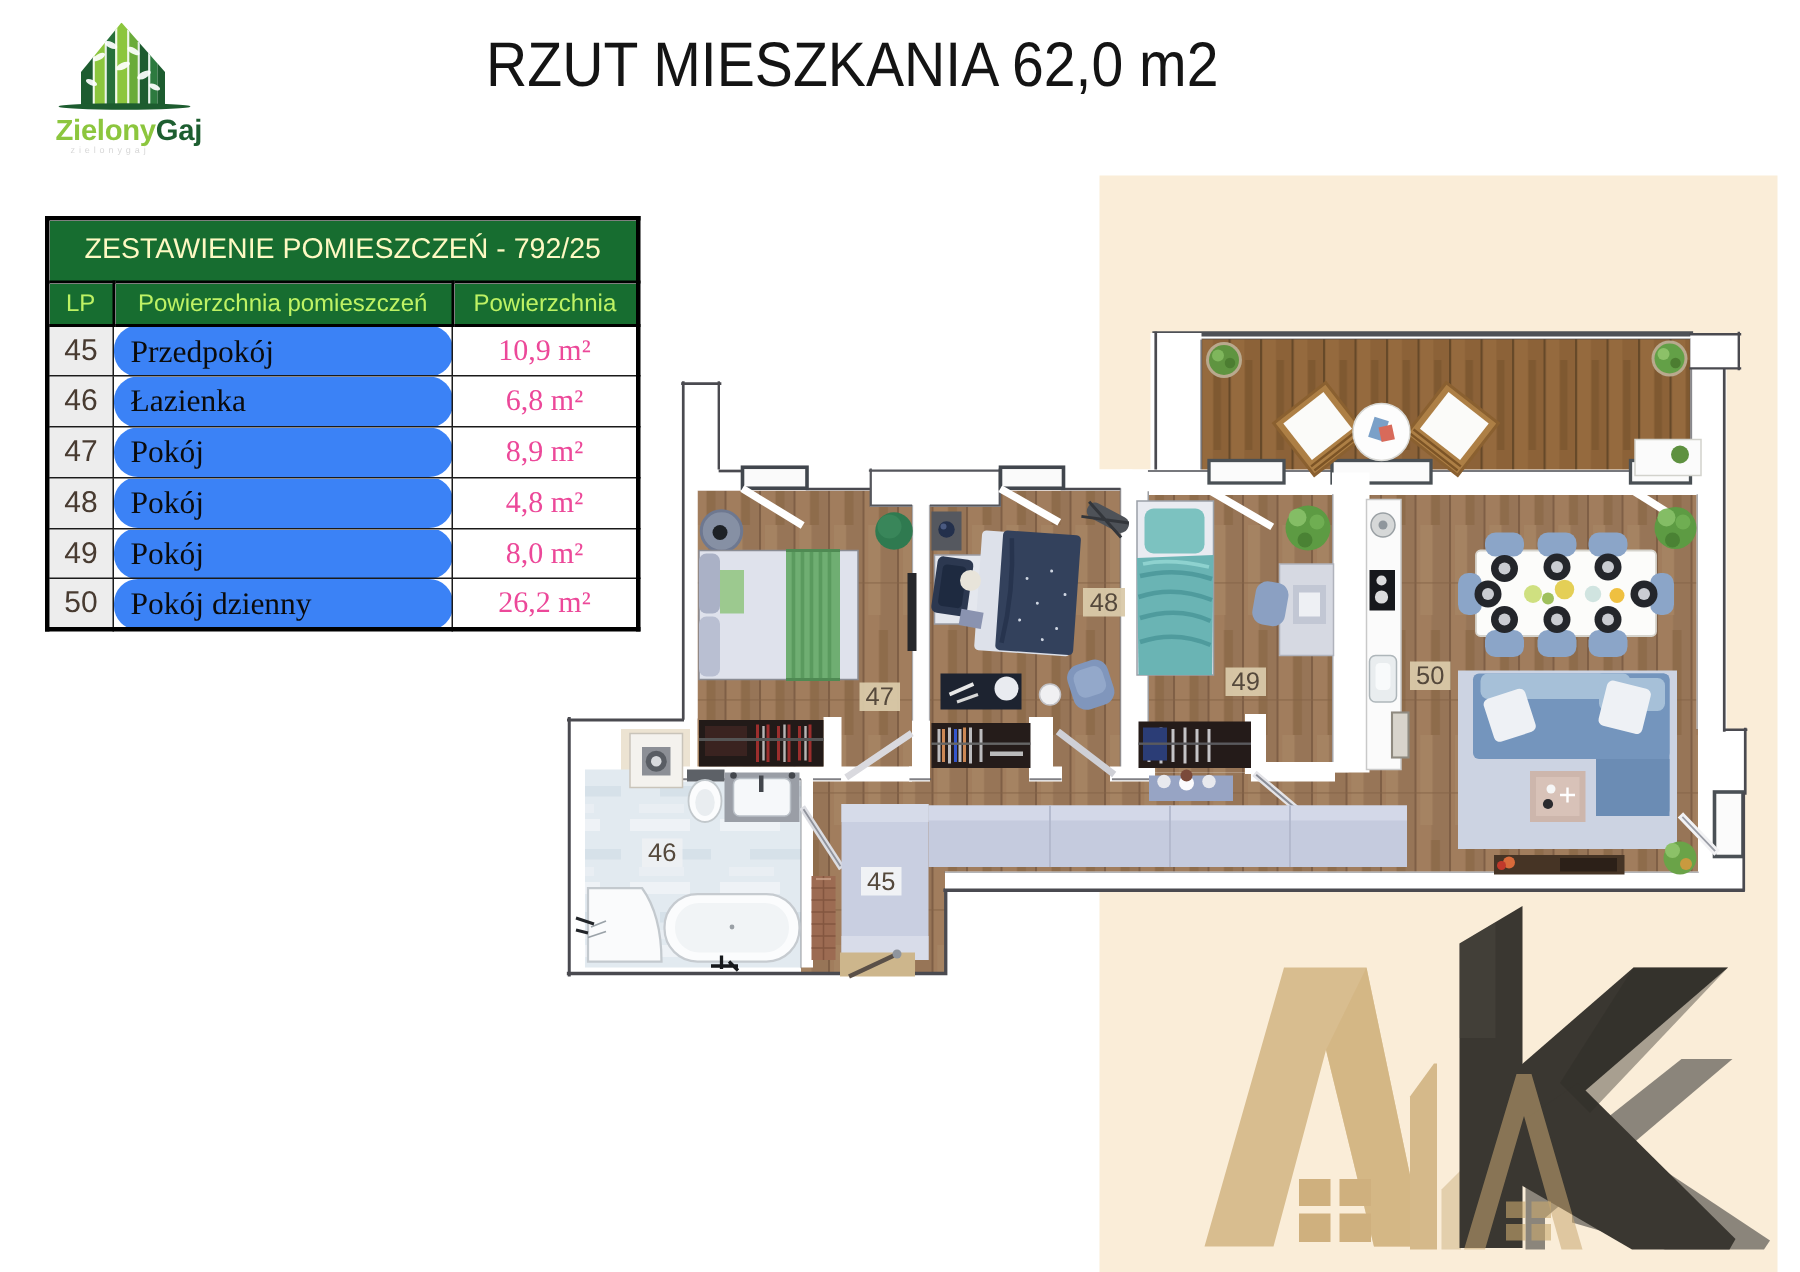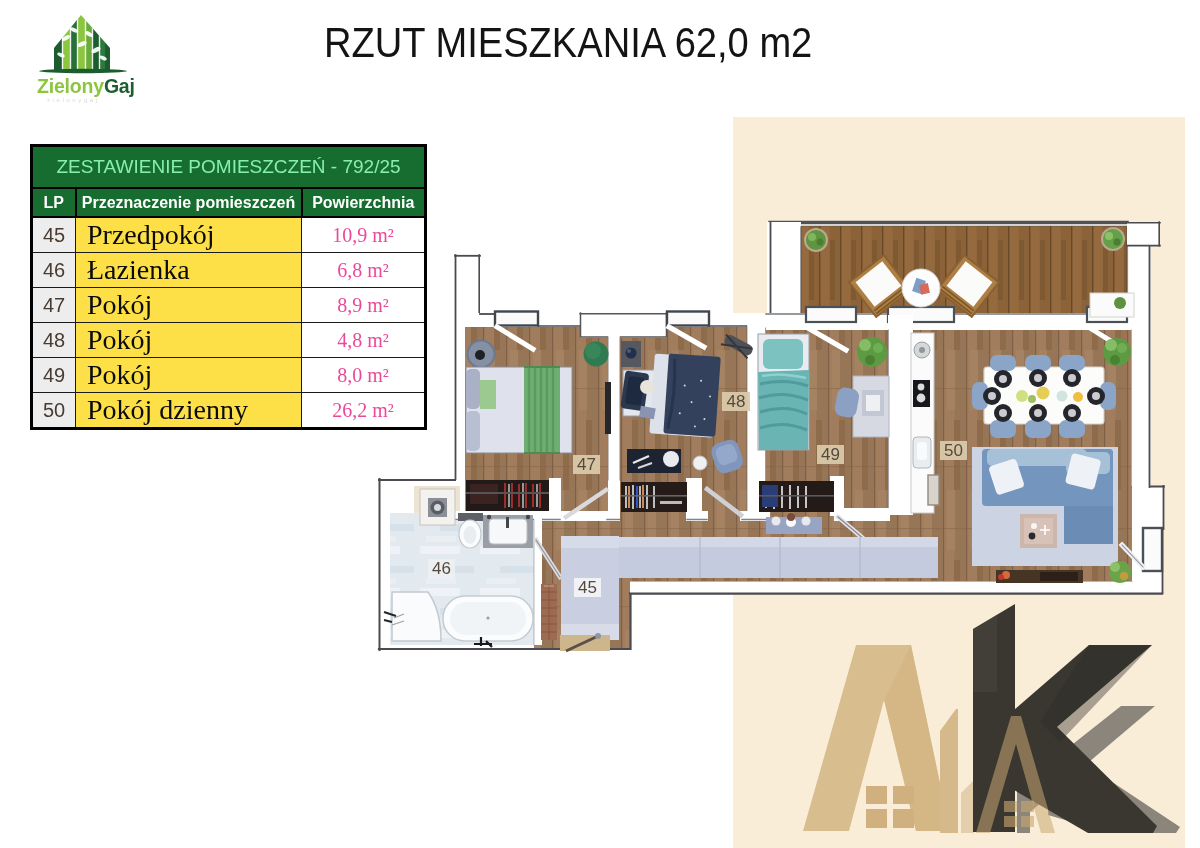--- a/index.html
+++ b/index.html
@@ -2,24 +2,24 @@
 <html><head>
 <meta charset="utf-8">
 <style>
 html,body{margin:0;padding:0;}
 .page{position:relative;width:1200px;height:848px;background:#ffffff;overflow:hidden;font-family:"Liberation Sans",sans-serif;}
 .title{position:absolute;left:324px;top:19px;font-size:42px;color:#141414;white-space:nowrap;transform:scaleX(0.907);transform-origin:0 0;}
 .planwrap{position:absolute;left:0;top:0;width:1200px;height:848px;}
 
 .tbl{position:absolute;left:30px;top:144px;width:397px;border-collapse:collapse;table-layout:fixed;border:3px solid #000;}
 .tbl td{border:1px solid #1a1a1a;overflow:hidden;}
-.tbl .h1{background:#176d30;color:#86efac;font-size:19px;text-align:center;height:38px;font-family:"Liberation Sans",sans-serif;white-space:nowrap;}
-.tbl .h2{background:#176d30;color:#ffffff;font-size:16px;text-align:center;height:25px;border:2px solid #000;font-weight:bold;}
+.tbl .h1{background:#176d30;color:#fef9c3;font-size:19px;text-align:center;height:38px;font-family:"Liberation Sans",sans-serif;white-space:nowrap;}
+.tbl .h2{background:#176d30;color:#bef264;font-size:16px;text-align:center;height:25px;border:2px solid #000;}
 .tbl .lp{background:#ededed;color:#483b31;font-size:20px;text-align:center;font-family:"Liberation Sans",sans-serif;}
-.tbl .nm{font-family:"Liberation Serif",serif;font-size:28px;color:#0b0b0b;padding-left:11px;background:#fde047;}
+.tbl .nm{font-family:"Liberation Serif",serif;font-size:21px;color:#0b0b0b;padding-left:11px;background:#3b82f6;border-radius:16px;}
 .tbl .ar{font-family:"Liberation Serif",serif;font-size:20px;color:#ec4899;text-align:center;background:#fff;}
 .tbl tr{height:33.8px;}
 </style>
 </head>
 <body>
 <div class="page">
 
 <div class="title">RZUT MIESZKANIA 62,0 m2</div>
 
 <table class="tbl">
@@ -27,21 +27,21 @@
         <col style="width:44px">
         <col style="width:226px">
         <col style="width:124px">
       </colgroup>
 <tbody>
         <tr style="height:41px">
           <td class="h1" colspan="3">ZESTAWIENIE POMIESZCZEŃ - 792/25</td>
         </tr>
 <tr style="height:28px">
           <td class="h2">LP</td>
-          <td class="h2">Przeznaczenie pomieszczeń</td>
+          <td class="h2">Powierzchnia pomieszczeń</td>
           <td class="h2">Powierzchnia</td>
         </tr>
 <tr>
           <td class="lp">45</td>
           <td class="nm">Przedpokój</td>
           <td class="ar">10,9 m²</td>
         </tr>
 <tr>
           <td class="lp">46</td>
           <td class="nm">Łazienka</td>

